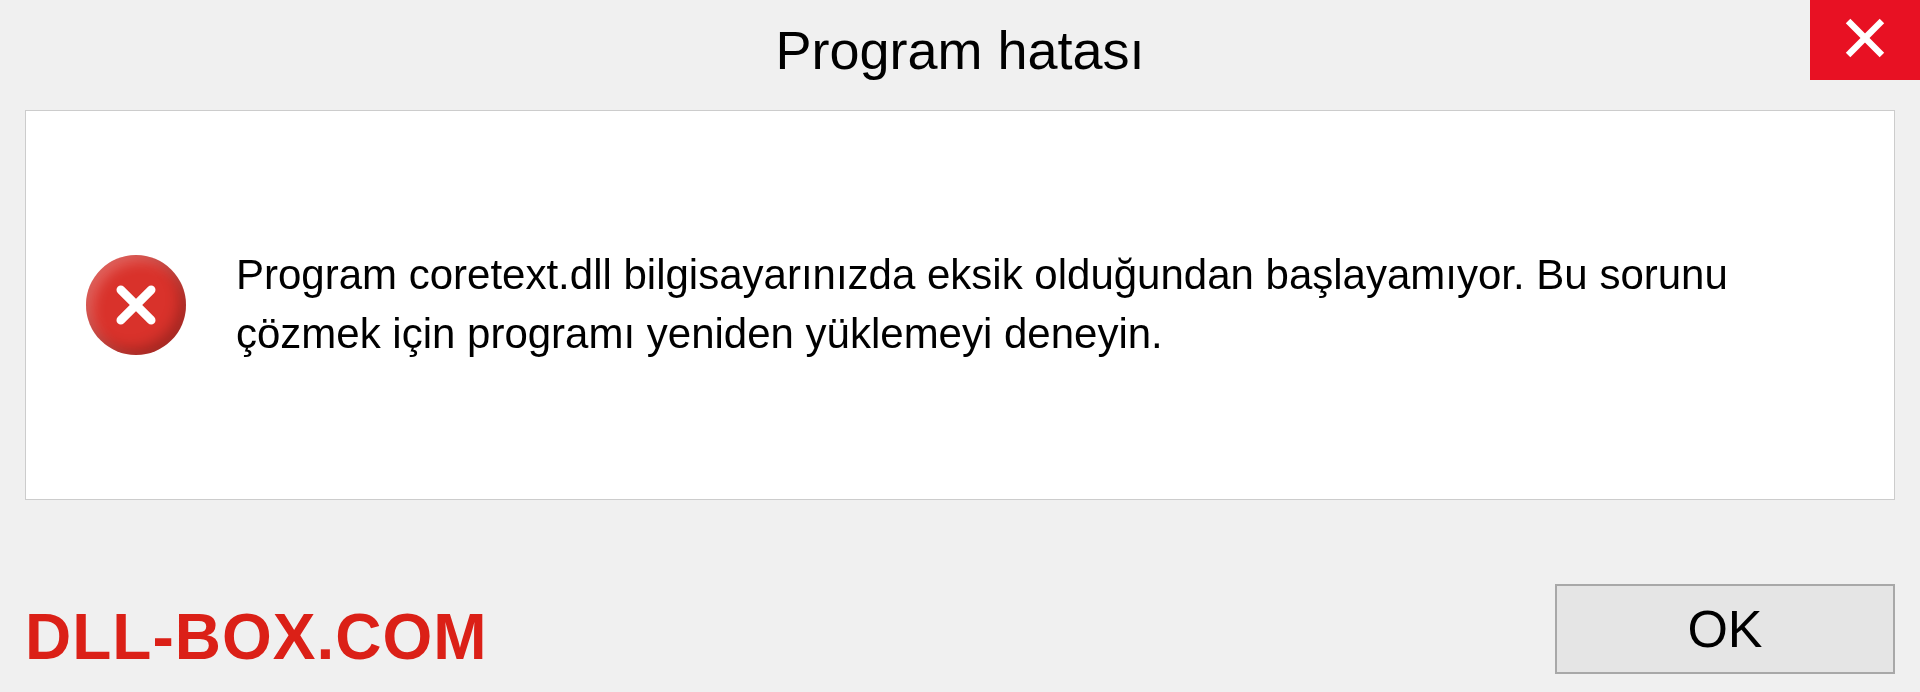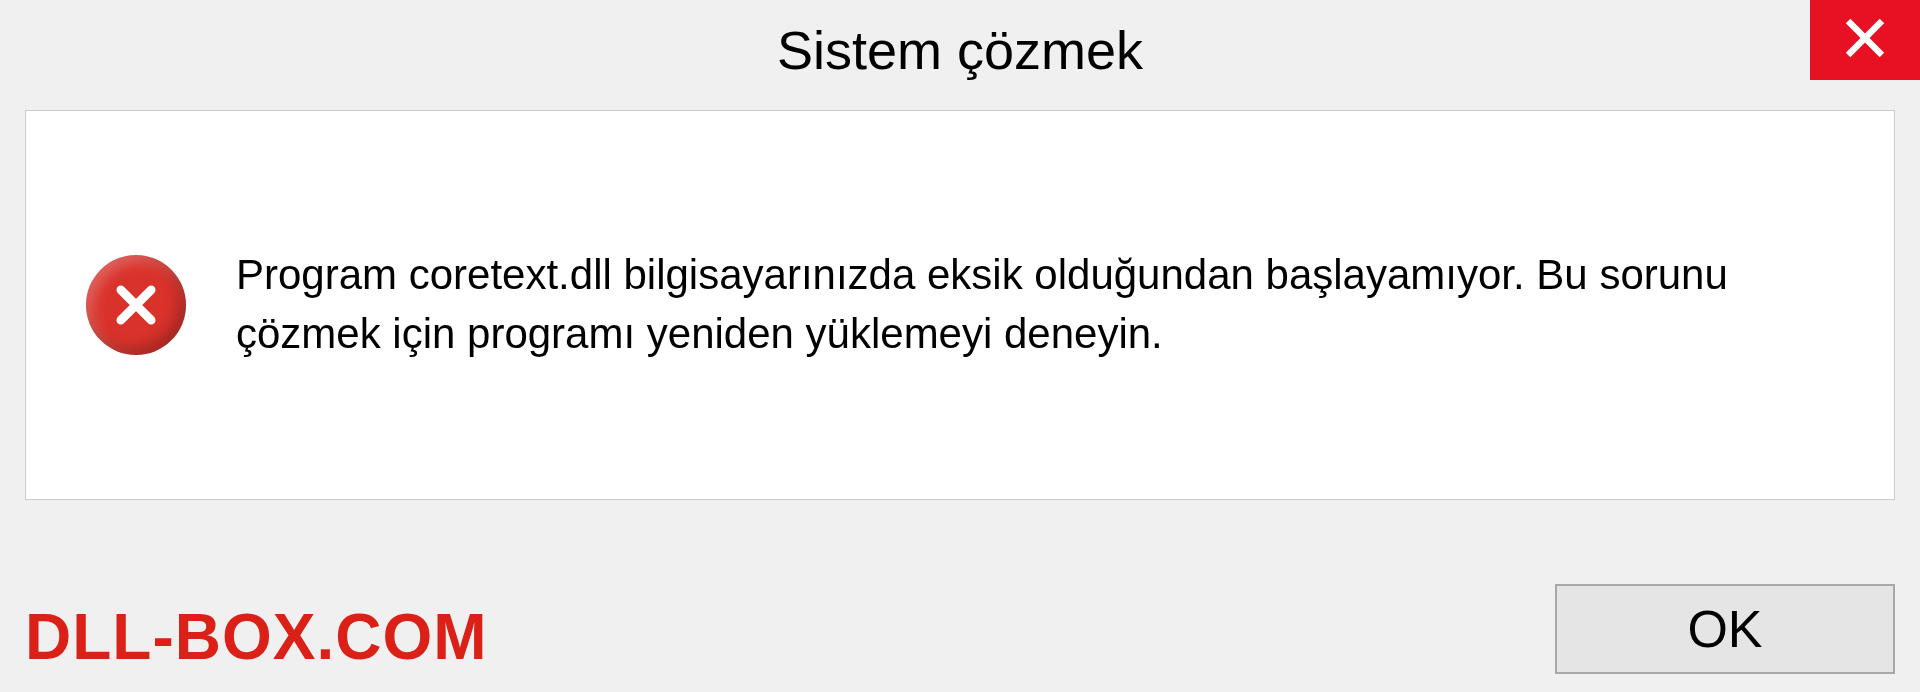--- a/index.html
+++ b/index.html
@@ -107,21 +107,21 @@
       font-size: 52px;
       color: #000;
       cursor: pointer;
       font-family: "Segoe UI", Tahoma, Arial, sans-serif;
     }
   </style>
 </head>
 <body>
 
 <div class="titlebar">
-  <div class="title-text">Sistem çözmek</div>
+  <div class="title-text">Program hatası</div>
   <div class="close-button">
     <span>
       <svg viewBox="0 0 24 24">
         <line x1="4" y1="4" x2="20" y2="20" stroke="#fff" stroke-width="3.5" stroke-linecap="square"></line>
         <line x1="20" y1="4" x2="4" y2="20" stroke="#fff" stroke-width="3.5" stroke-linecap="square"></line>
       </svg>
     </span>
   </div>
 </div>
 

